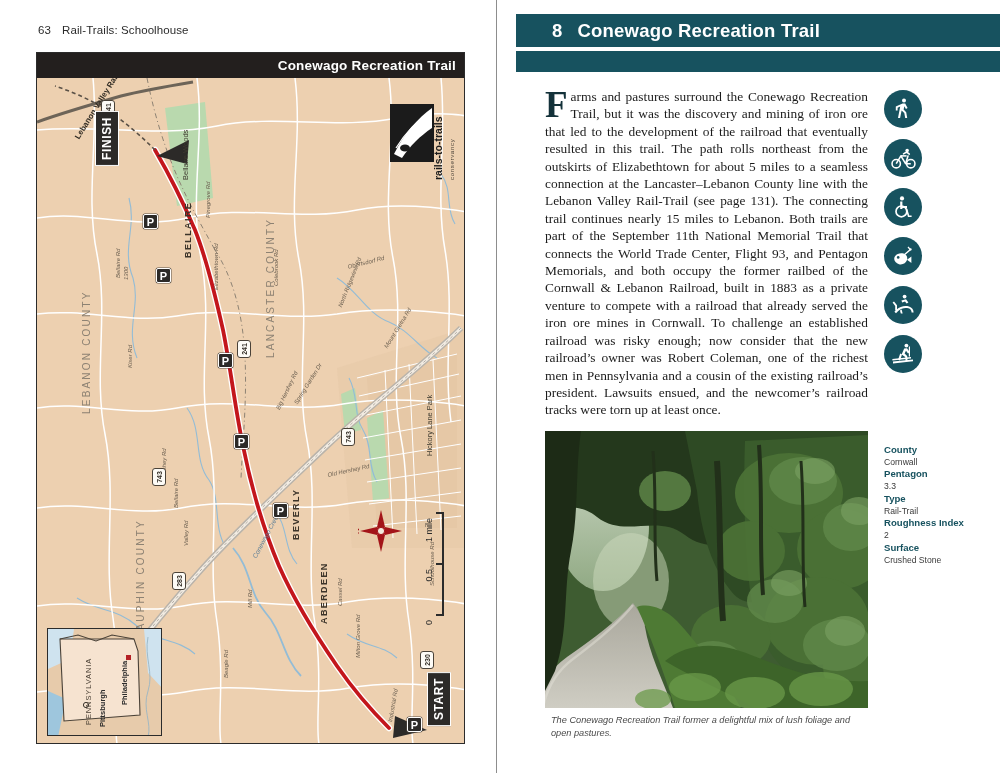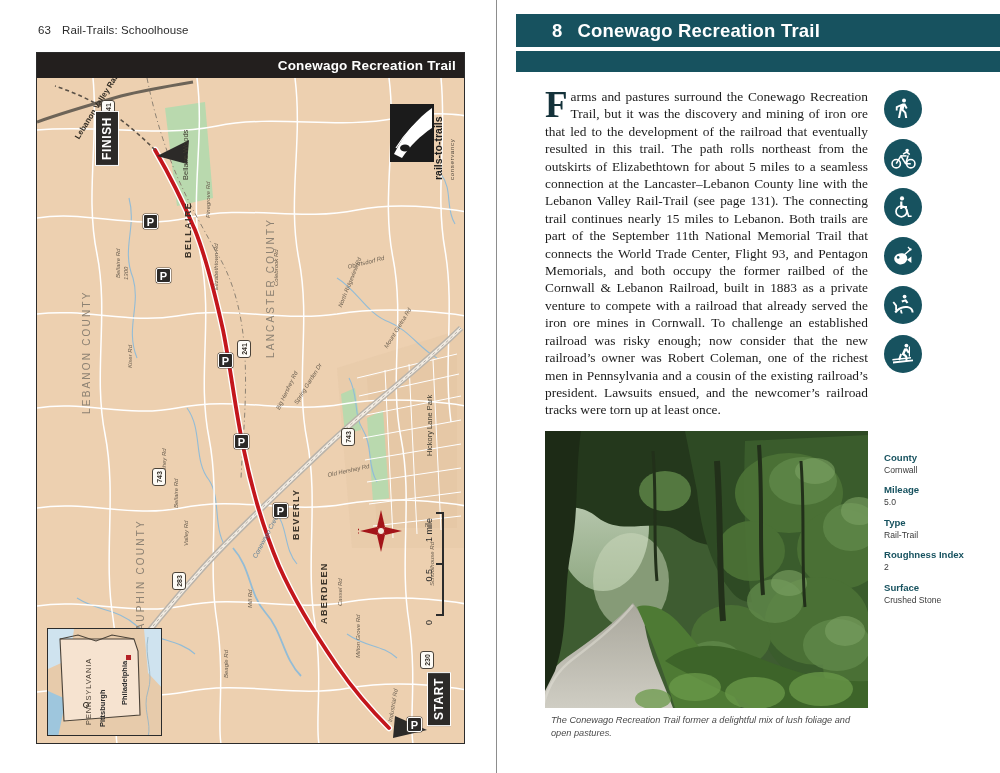--- a/index.html
+++ b/index.html
@@ -244,21 +244,21 @@
     position: absolute;
     left: 884px; top: 444px;
     width: 103px;
   }
   .info-label {
     font-size: 9.6px; font-weight: bold;
     color: #17525f;
     margin-top: 11px;
     line-height: 12px;
   }
-  .info-label:first-child { margin-top: 8px; }
+  .info-label:first-child { margin-top: 0; }
   .info-value {
     font-size: 8.6px;
     color: #3a3a3a;
     line-height: 11.4px;
     margin-top: 1px;
   }
 </style>
 </head>
 <body>
 
@@ -622,22 +622,22 @@
     </div>
 
   </div>
 
   <div class="info-col">
     <div>
       <div class="info-label">County</div>
       <div class="info-value">Cornwall</div>
     </div>
     <div>
-      <div class="info-label">Mileage</div>
-      <div class="info-value">5.0</div>
+      <div class="info-label">Pentagon</div>
+      <div class="info-value">3.3</div>
     </div>
     <div>
       <div class="info-label">Type</div>
       <div class="info-value">Rail-Trail</div>
     </div>
     <div>
       <div class="info-label">Roughness Index</div>
       <div class="info-value">2</div>
     </div>
     <div>

